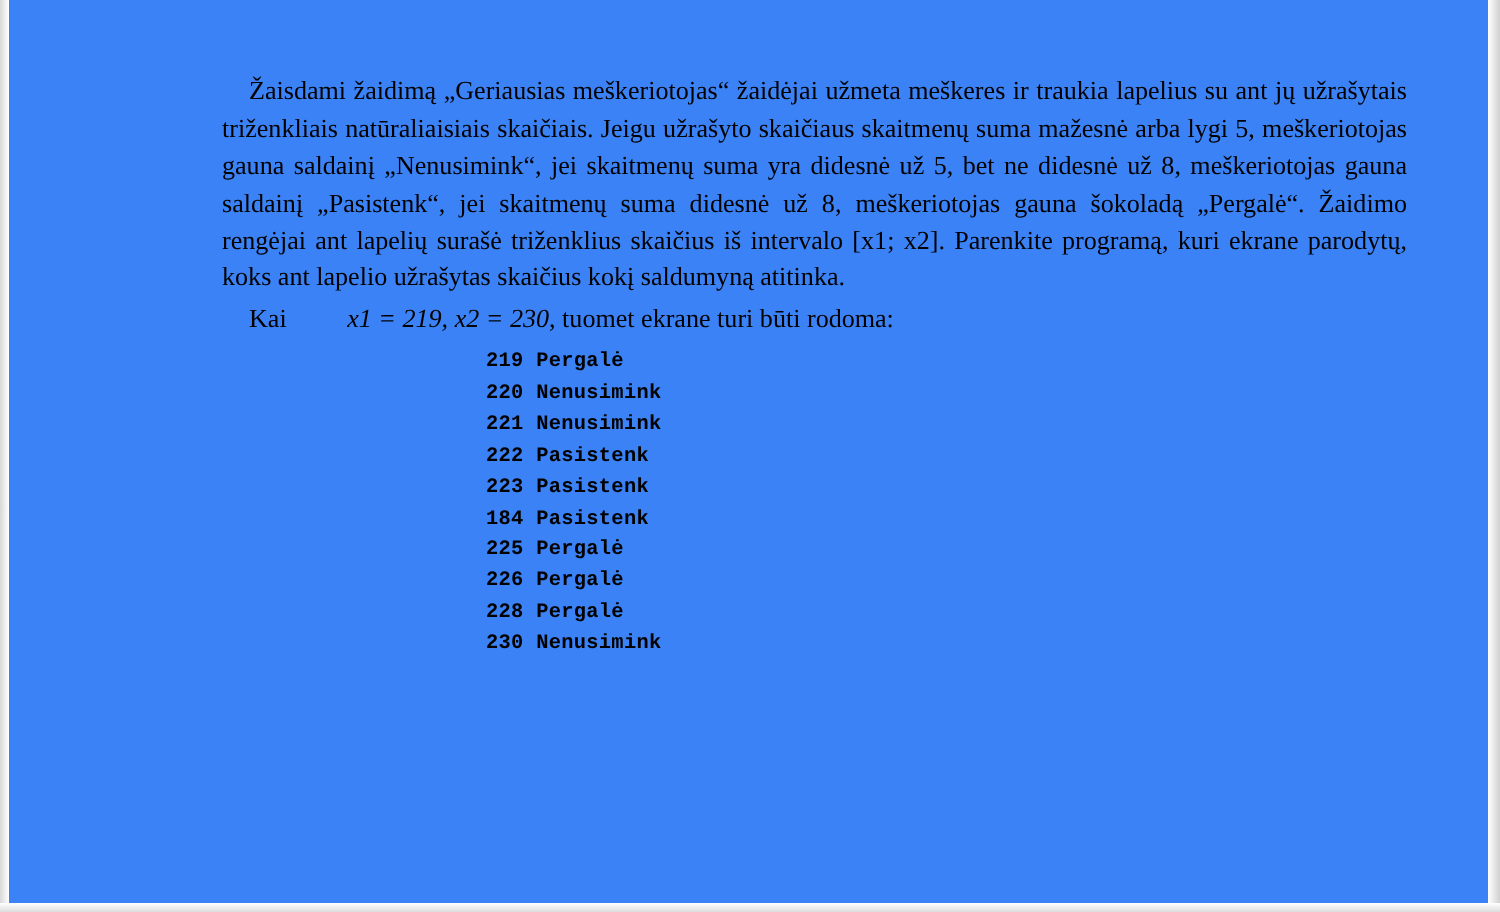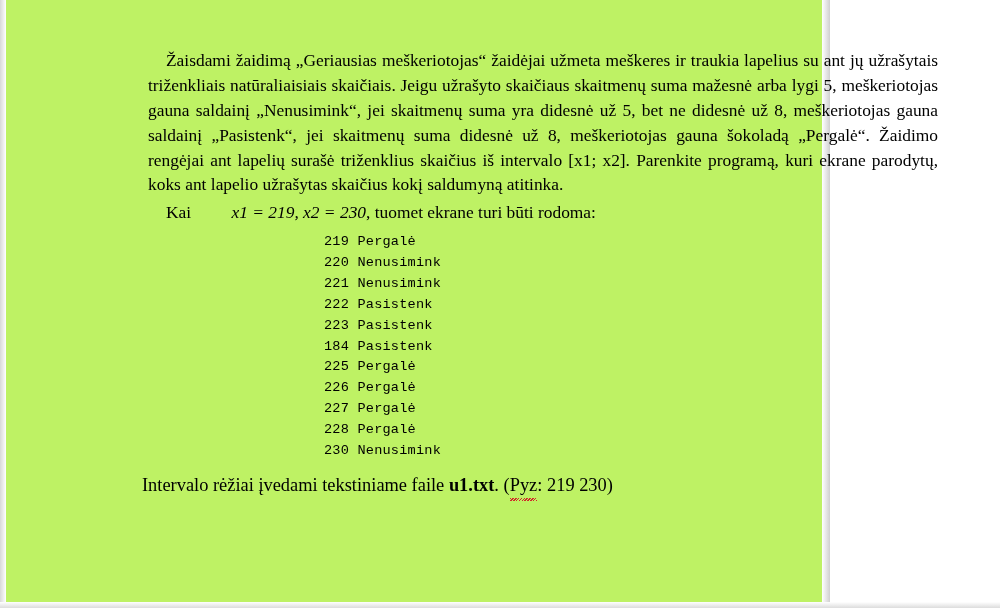--- a/index.html
+++ b/index.html
@@ -9,23 +9,23 @@
   body {
     width: 1000px;
     height: 608px;
     background: #ffffff;
     font-family: "Liberation Serif", serif;
     color: #000000;
     overflow: hidden;
   }
   #page {
     position: relative;
-    width: 830px;
+    width: 1000px;
     height: 608px;
-    background: #bef264;
+    background: #3b82f6;
   }
   
   .page-edge-left {
     position: absolute;
     top: 0;
     left: 0;
     width: 6px;
     height: 608px;
     background: linear-gradient(to right, #d8d8d8, #ffffff);
   }
@@ -68,21 +68,21 @@
   }
   .kai-line .ital {
     font-style: italic;
     margin-left: 36px;
   }
   .listing {
     margin: 7px 0 0 0;
     padding: 0 0 0 176px;
     font-family: "Liberation Mono", "DejaVu Sans Mono", monospace;
     font-size: 13.6px;
-    font-weight: normal;
+    font-weight: bold;
     line-height: 1.535;
     letter-spacing: 0.2px;
   }
   .listing-row {
     white-space: pre;
   }
   .footer {
     position: absolute;
     left: 142px;
     top: 472px;
@@ -135,26 +135,22 @@
 
     <div class="listing">
       <div class="listing-row"><span>219</span> <span>Pergalė</span></div>
       <div class="listing-row"><span>220</span> <span>Nenusimink</span></div>
       <div class="listing-row"><span>221</span> <span>Nenusimink</span></div>
       <div class="listing-row"><span>222</span> <span>Pasistenk</span></div>
       <div class="listing-row"><span>223</span> <span>Pasistenk</span></div>
       <div class="listing-row"><span>184</span> <span>Pasistenk</span></div>
       <div class="listing-row"><span>225</span> <span>Pergalė</span></div>
       <div class="listing-row"><span>226</span> <span>Pergalė</span></div>
-      <div class="listing-row"><span>227</span> <span>Pergalė</span></div>
       <div class="listing-row"><span>228</span> <span>Pergalė</span></div>
       <div class="listing-row"><span>230</span> <span>Nenusimink</span></div>
     </div>
 
   </div>
 
   <div class="footer">
-    <div class="line">
-      <span>Intervalo rėžiai įvedami tekstiniame faile </span><span class="bold">u1.txt</span><span>. (</span><span class="spell-underline">Pyz</span><span>:  219 230)</span>
-    </div>
   </div>
 
 </div>
 
 </body></html>

